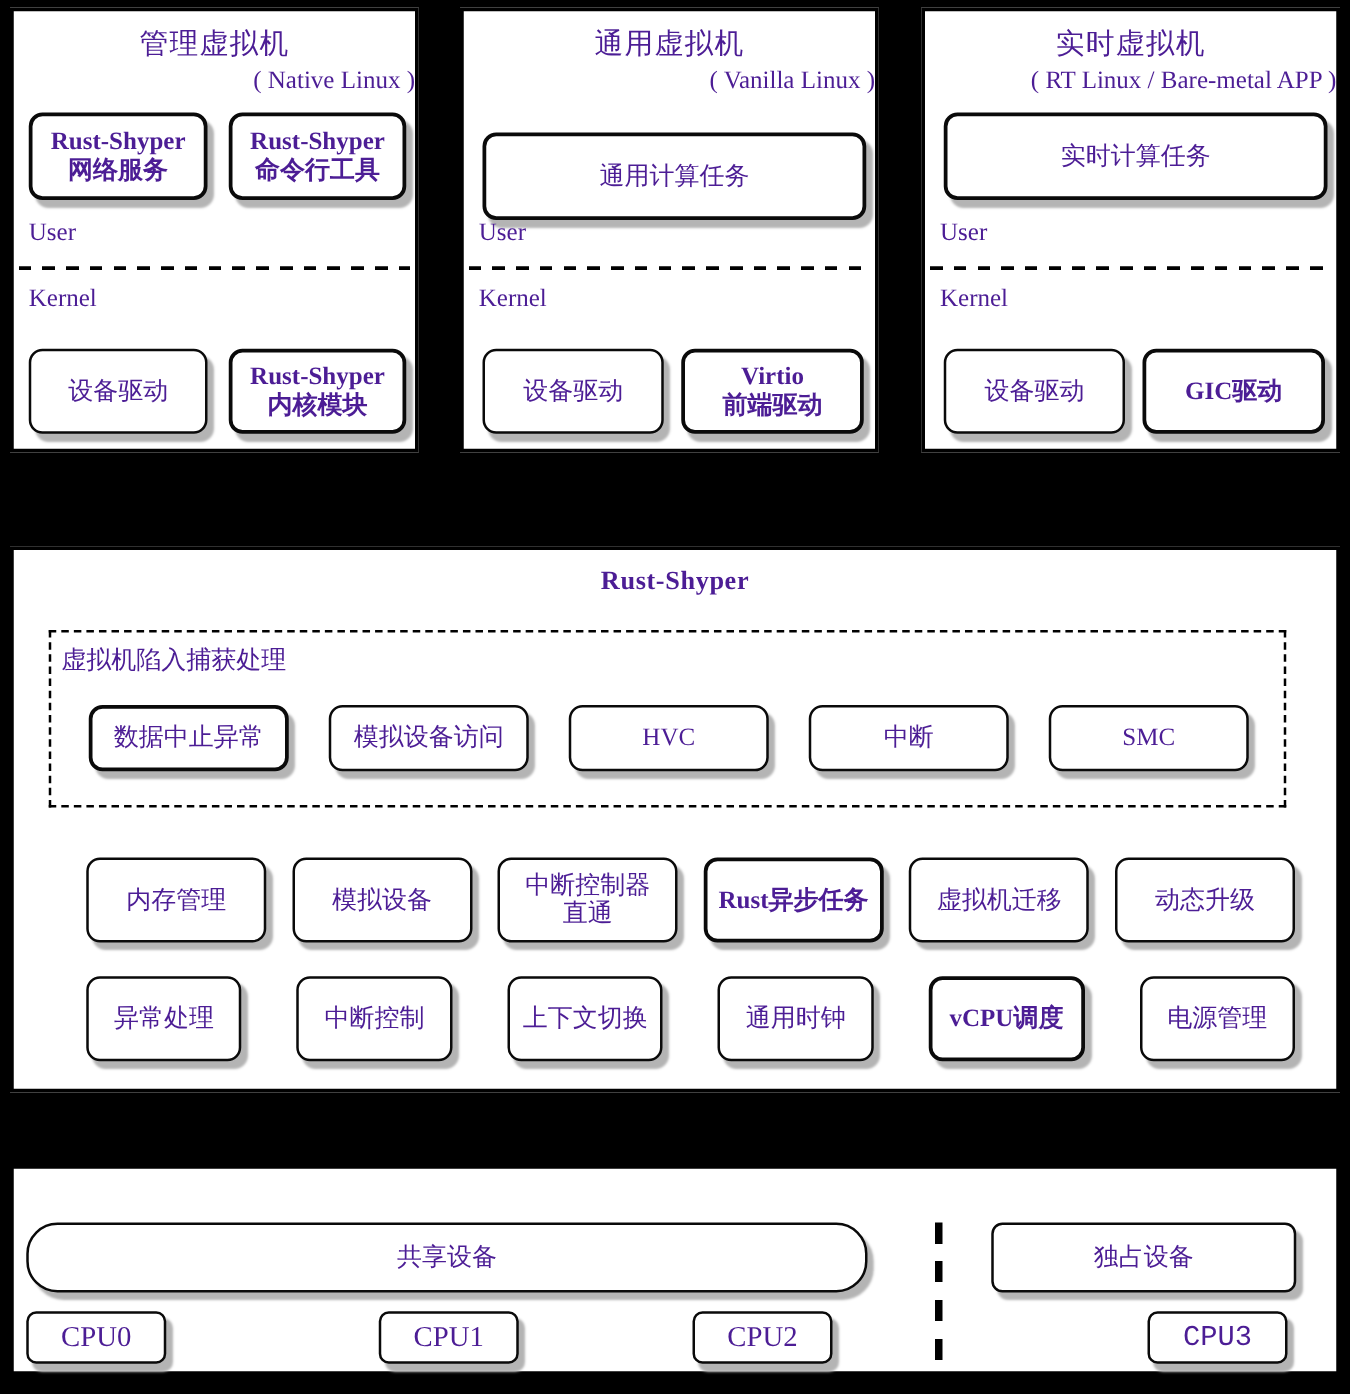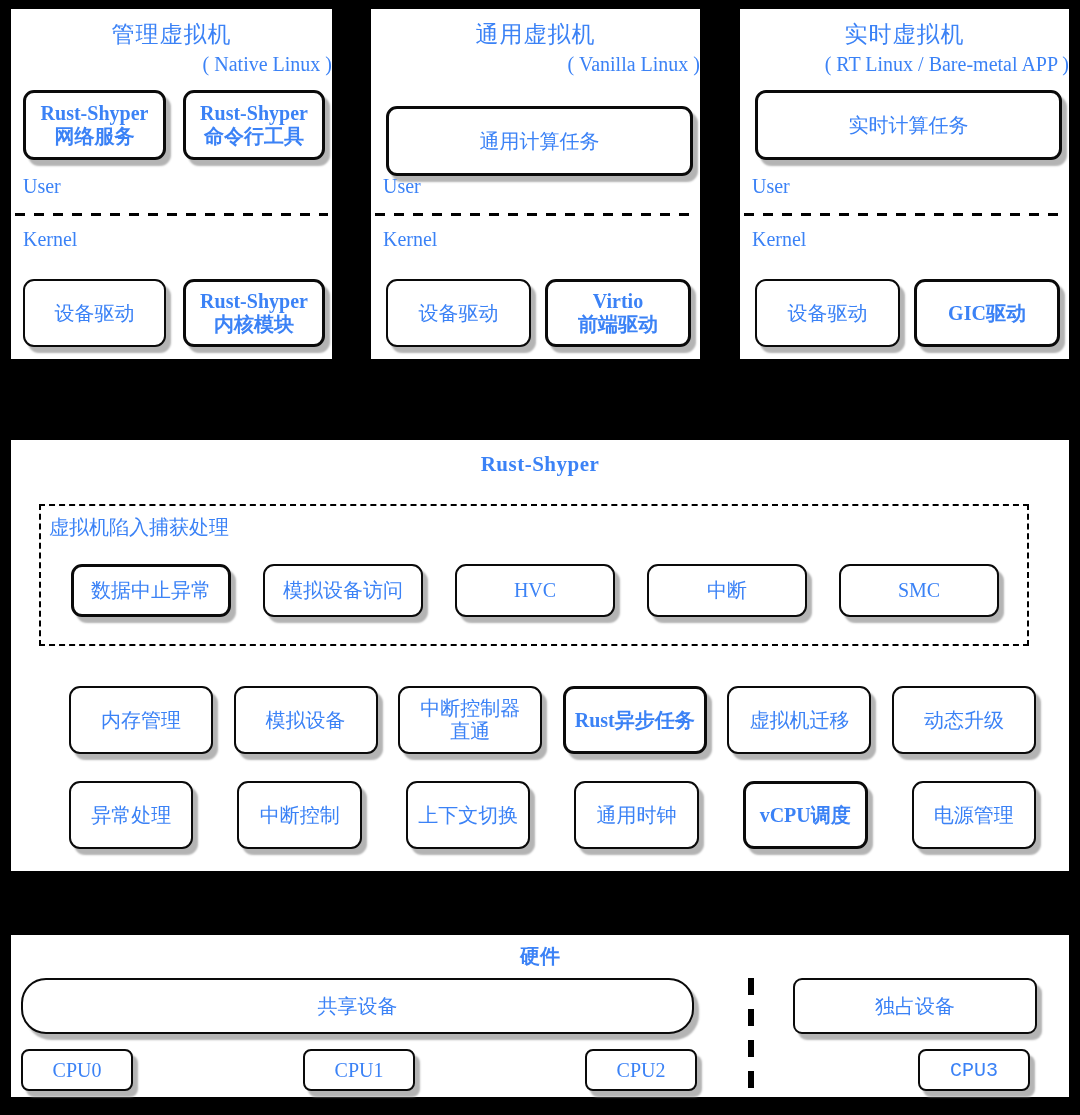--- a/index.html
+++ b/index.html
@@ -1,19 +1,19 @@
 <!DOCTYPE html>
 <html><head>
 <meta charset="utf-8">
 <style>
   html,body{margin:0;padding:0;background:#000;}
   *{box-sizing:border-box;}
   .stage{
     position:relative;width:1080px;height:1115px;background:#000;
-    font-family:"Liberation Serif","DejaVu Serif",serif;color:#3b82f6;
+    font-family:"Liberation Serif","DejaVu Serif",serif;color:#4c1d95;
   }
   .panel{
     position:absolute;background:#fff;border:3px solid #000;
   }
   .vm-title{position:absolute;left:0;right:0;top:10px;font-size:23px;text-align:center;letter-spacing:1px;}
   .vm-subtitle{position:absolute;left:0;right:0;top:44px;font-size:20px;text-align:right;}
   .sbox{
     position:absolute;background:#fff;border:2px solid #0a0a0a;border-radius:11px;
     box-shadow:5px 6px 2px #b4b4b4;
     display:flex;align-items:center;justify-content:center;
@@ -28,21 +28,21 @@
   }
   .hyp-title{position:absolute;left:0;right:0;top:12px;text-align:center;font-size:21px;font-weight:bold;letter-spacing:.5px;}
   .trap-group{position:absolute;left:28px;top:64px;width:990px;height:142px;border:2.5px dashed #000;}
   .trap-label{position:absolute;left:8px;top:8px;font-size:20px;}
   .trap-row{position:absolute;left:30px;right:28px;top:58px;height:53px;display:flex;justify-content:space-between;}
   .trap-row .sbox{position:relative;width:160px;height:53px;}
   .mod-row{position:absolute;left:34px;right:33px;height:68px;display:flex;justify-content:space-between;margin-left:24px;}
   .mod-row .sbox{position:relative;width:144px;height:68px;}
   .hw-title{position:absolute;left:0;right:0;top:8px;text-align:center;font-size:20px;font-weight:bold;}
   .wbox{border-radius:9px;}
-  .cpu{border-radius:8px;font-size:20px;}
+  .cpu{border-radius:8px;font-size:23px;}
   .vdash{
     position:absolute;width:6px;
     background:repeating-linear-gradient(180deg,#000 0 17px,transparent 17px 31px);
   }
 </style>
 </head>
 <body>
 
 <div class="stage">
 
@@ -112,23 +112,22 @@
       <div class="sbox">异常处理</div>
       <div class="sbox">中断控制</div>
       <div class="sbox">上下文切换</div>
       <div class="sbox">通用时钟</div>
       <div class="sbox thick bold">vCPU调度</div>
       <div class="sbox">电源管理</div>
     </div>
   </div>
 
   <div class="panel" style="left:8px;top:932px;width:1064px;height:168px;">
-    <div class="hw-title">硬件</div>
     <div class="sbox wbox" style="left:10px;top:43px;width:673px;height:56px;border-radius:25px;">共享设备</div>
     <div class="vdash" style="left:737px;top:43px;height:122px;"></div>
     <div class="sbox wbox" style="left:782px;top:43px;width:244px;height:56px;">独占设备</div>
     <div class="sbox cpu" style="left:10px;top:114px;width:112px;height:42px;">CPU0</div>
     <div class="sbox cpu" style="left:292px;top:114px;width:112px;height:42px;">CPU1</div>
-    <div class="sbox cpu" style="left:574px;top:114px;width:112px;height:42px;">CPU2</div>
+    <div class="sbox cpu" style="left:543px;top:114px;width:112px;height:42px;">CPU2</div>
     <div class="sbox cpu" style="left:907px;top:114px;width:112px;height:42px;font-family:Liberation Mono, monospace;">CPU3</div>
   </div>
 
 </div>
 
 </body></html>

